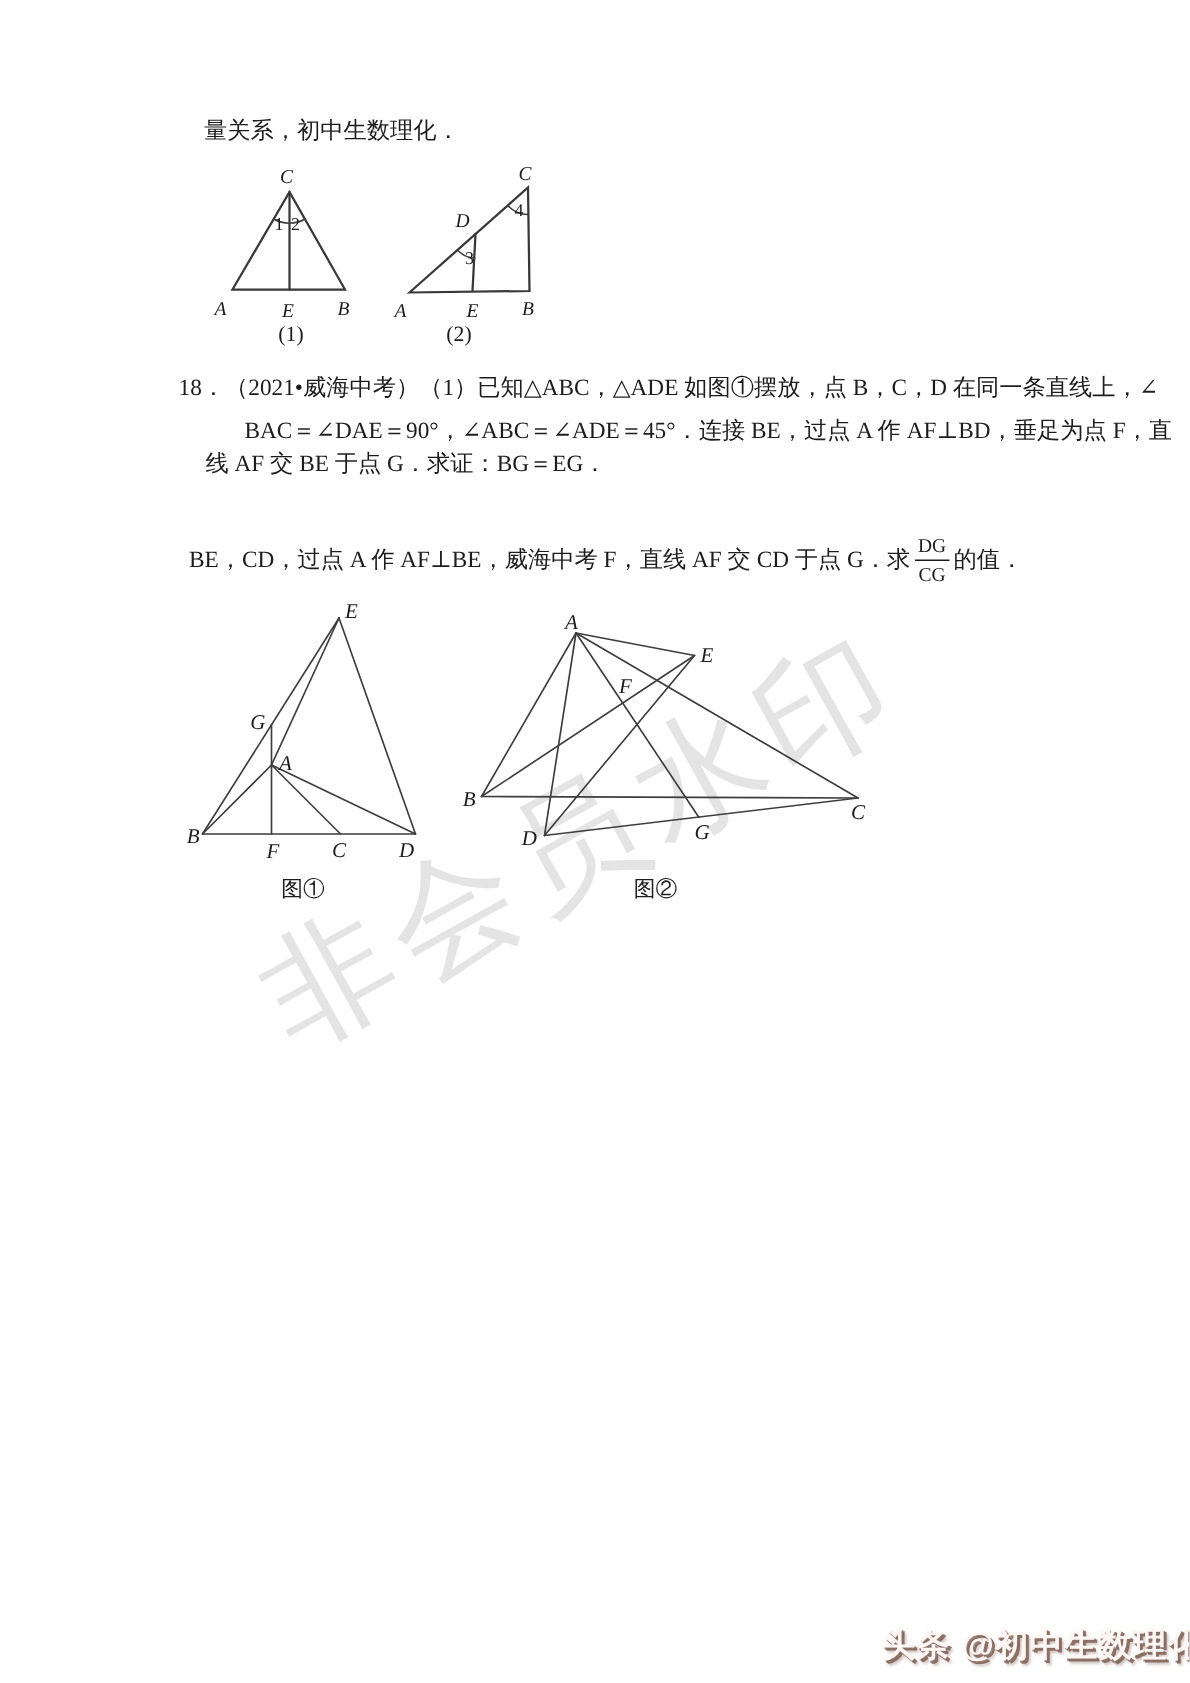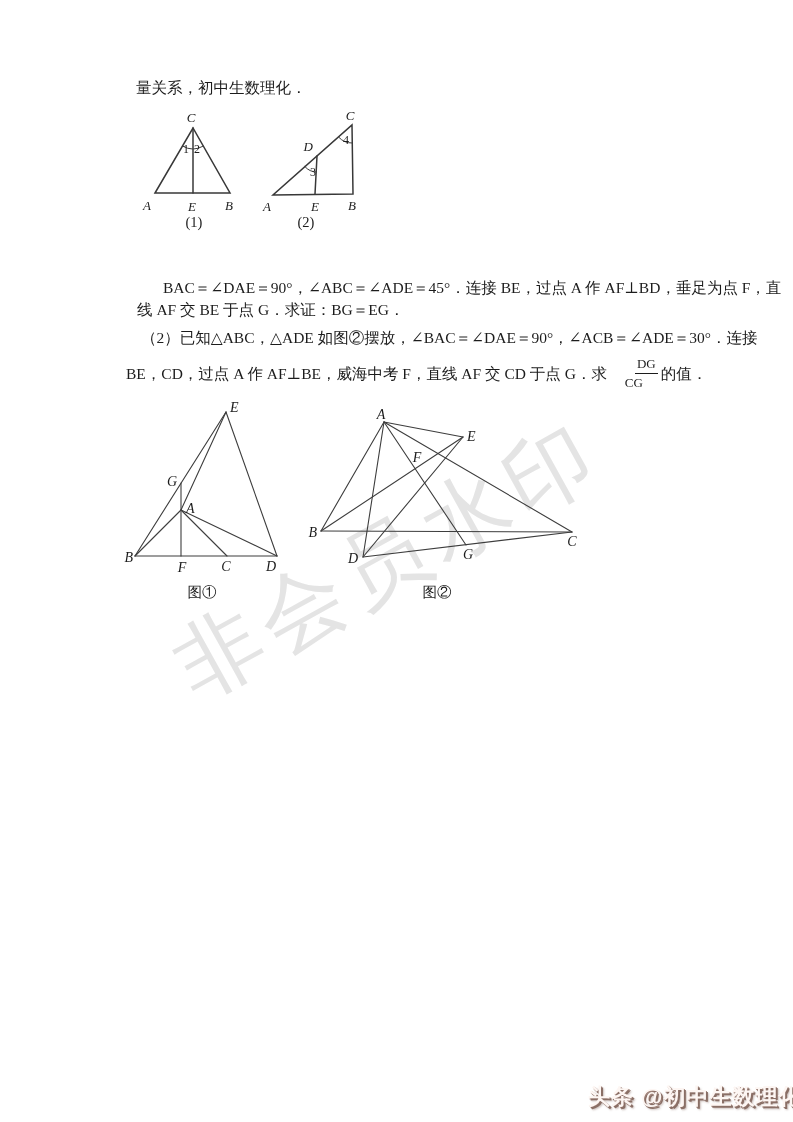--- a/index.html
+++ b/index.html
@@ -16,21 +16,21 @@
     font-family:"Liberation Sans","DejaVu Sans",sans-serif;
   }
   .tline { position:absolute; font-size:15.5px; line-height:19px; white-space:nowrap; z-index:2; }
   .t-intro  { left:136px; top:78px;  }
   .t-l1     { left:119px; top:249px; }
   .t-l2     { left:127px; top:278px;margin-left:36px; }
   .t-l3     { left:137px; top:300px;font-family:Liberation Serif, serif; }
   .t-p2l1   { left:141px; top:328px; }
   .t-p2l2   { left:126px; top:354px; height:38px; display:flex; align-items:center; }
   .frac { display:inline-block; text-align:center; font-size:13px; line-height:1.2; margin:0 3px; vertical-align:middle; }
-  .frac .num { display:block; border-bottom:1px solid #1c1c1c; padding:0 2px 1px 2px;margin-left:25px; }
+  .frac .num { display:block; border-bottom:1px solid #1c1c1c; padding:0 2px 1px 2px; }
   .frac .den { display:block; padding-top:1px; }
   svg.fig { position:absolute; z-index:1; overflow:visible; }
   .figs-top  { left:125px; top:100px; }
   .figs-main { left:110px; top:395px; }
   .ln  { stroke:#3d3d3d; stroke-width:1.1; fill:none; stroke-linecap:round; }
   .ln2 { stroke:#383838; stroke-width:1.5; fill:none; stroke-linecap:round; }
   .arc { stroke:#3d3d3d; stroke-width:1; fill:none; }
   .lbl    { font:italic 14px "Liberation Serif","DejaVu Serif",serif; fill:#1c1c1c; }
   .lbl-sm { font:italic 13px "Liberation Serif","DejaVu Serif",serif; fill:#1c1c1c; }
   .dig    { font:12px "Liberation Serif","DejaVu Serif",serif; fill:#1c1c1c; }
@@ -77,23 +77,23 @@
       <text class="lbl-sm" x="313" y="151" text-anchor="end">D</text>
       <text class="dig" x="313" y="176" text-anchor="middle">3</text>
       <text class="dig" x="346" y="144" text-anchor="middle">4</text>
       <text class="lbl-sm" x="267" y="211" text-anchor="middle">A</text>
       <text class="lbl-sm" x="315" y="211" text-anchor="middle">E</text>
       <text class="lbl-sm" x="352" y="210" text-anchor="middle">B</text>
       <text class="cap" x="306" y="227" text-anchor="middle">(2)</text>
     </g>
   </svg>
 
+  <div class="tline t-l1">18．（2021•威海中考）（1）已知△ABC，△ADE 如图①摆放，点 B，C，D 在同一条直线上，∠</div>
   <div class="tline t-l2">BAC＝∠DAE＝90°，∠ABC＝∠ADE＝45°．连接 BE，过点 A 作 AF⊥BD，垂足为点 F，直</div>
   <div class="tline t-l3">线 AF 交 BE 于点 G．求证：BG＝EG．</div>
-  <div class="tline t-p2l1">（2）已知△ABC，△ADE 如图②摆放，∠BAC＝∠DAE＝90°，∠ACB＝∠ADE＝30°．连接</div>
 
   <div class="tline t-p2l2">
     <span>BE，CD，过点 A 作 AF⊥BE，威海中考 F，直线 AF 交 CD 于点 G．求</span>
     <span class="frac">
       <span class="num">DG</span>
       <span class="den">CG</span>
     </span>
     <span>的值．</span>
   </div>
 

